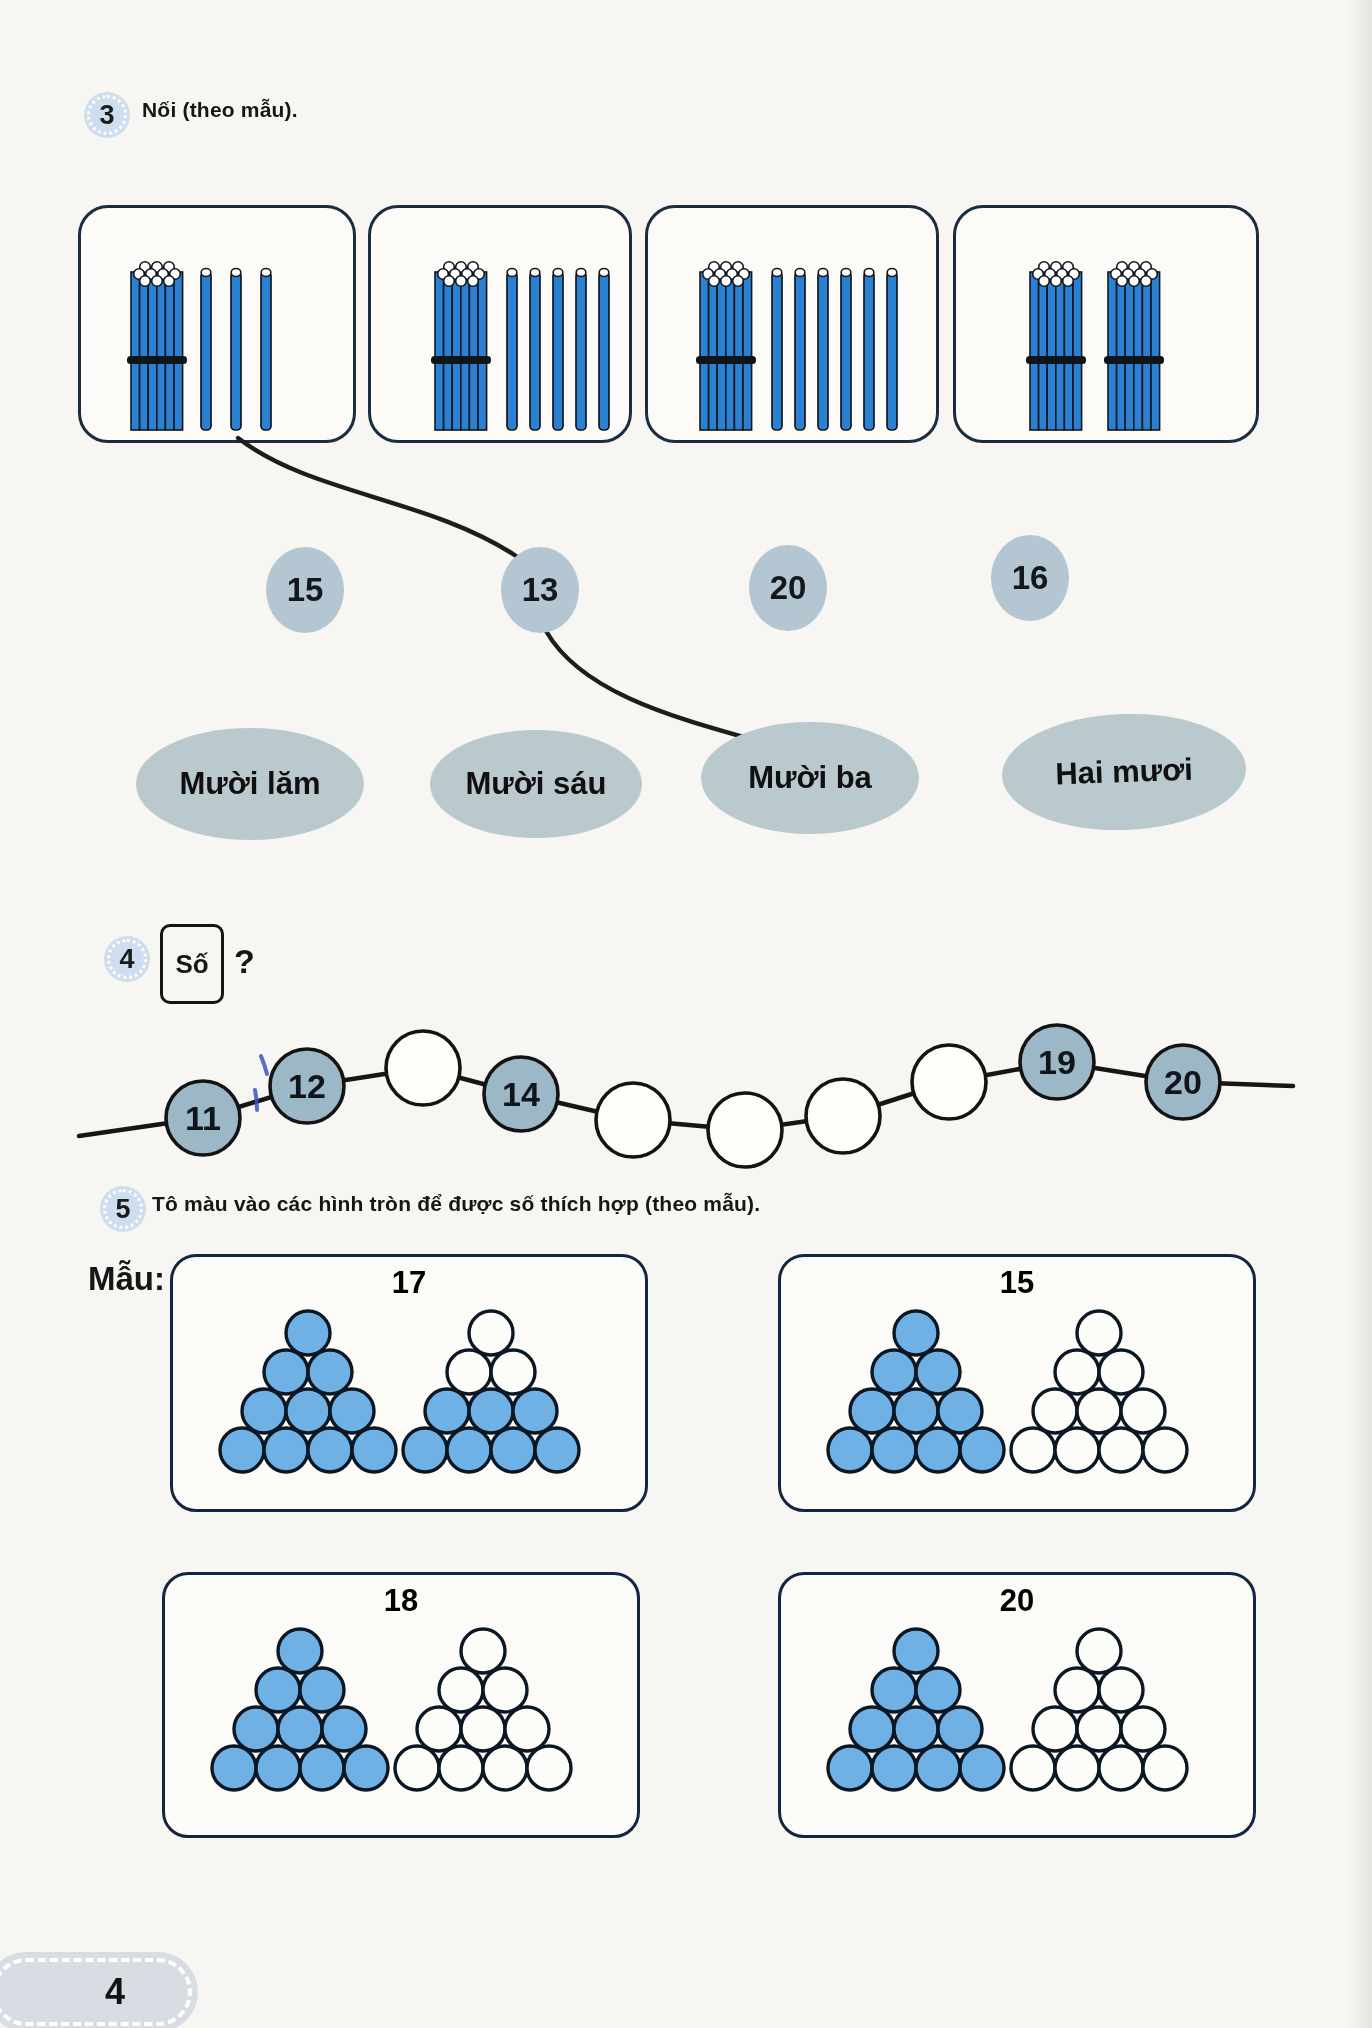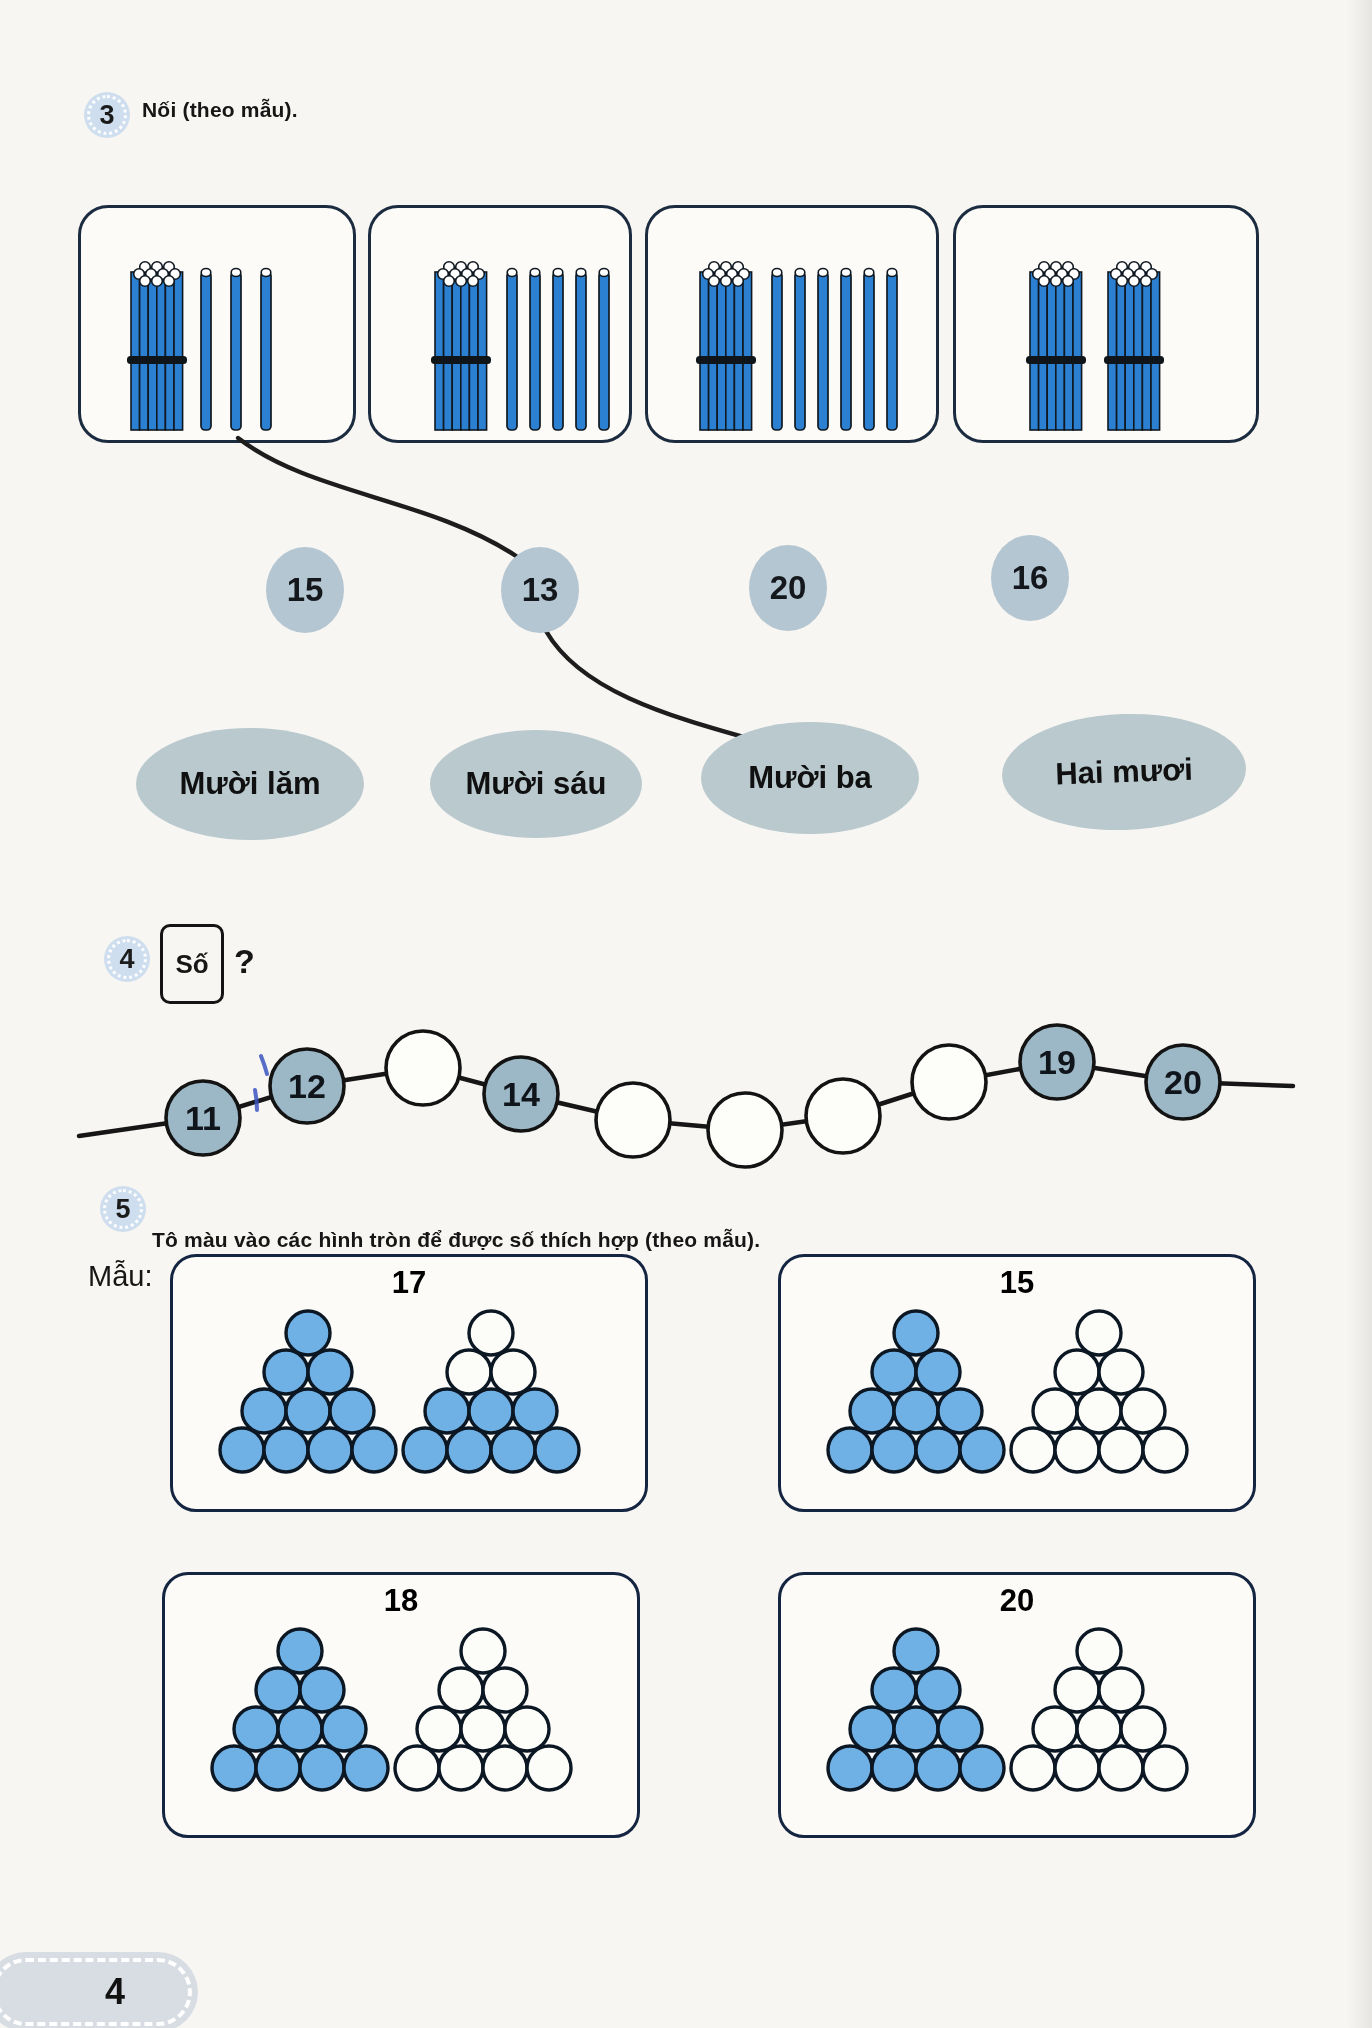--- a/index.html
+++ b/index.html
@@ -51,21 +51,21 @@
   .qmark{position:absolute;font-size:34px;font-weight:600;}
 
   
   .color-box{
     position:absolute;background:#fcfbf8;border:3.4px solid #142541;border-radius:26px;
   }
   .color-box .target{
     position:absolute;left:0;right:0;top:8px;text-align:center;
     font-size:31px;font-weight:bold;color:#000000;
   }
-  .sample-label{position:absolute;font-size:29px;font-weight:normal;}
+  .sample-label{position:absolute;font-size:33px;font-weight:bold;}
 
   
   .page-tab{
     position:absolute;left:-14px;top:1952px;width:212px;height:80px;
     border-radius:40px;background:#d8dde3;
     display:flex;align-items:center;justify-content:center;
   }
   .page-tab::before{
     content:"";position:absolute;inset:6px;border-radius:34px;
     border:4px dashed #ffffff;
@@ -298,21 +298,21 @@
         <text x="972" y="46" text-anchor="middle" font-size="34" font-weight="bold" font-family="&quot;Liberation Sans&quot;, sans-serif" fill="#10151c">19</text>
         <circle cx="1098" cy="54" r="37" fill="#9cb7c5" stroke="#131313" stroke-width="3.6"></circle>
         <text x="1098" y="66" text-anchor="middle" font-size="34" font-weight="bold" font-family="&quot;Liberation Sans&quot;, sans-serif" fill="#10151c">20</text>
       </svg>
   </section>
 
   <section>
     <div class="badge" style="left:100px;top:1186px;">
       <span>5</span>
     </div>
-    <div class="ex-title" style="left:152px;top:1228px;">Tô màu vào các hình tròn để được số thích hợp (theo mẫu).</div>
+    <div class="ex-title" style="left:152px;top:1192px;">Tô màu vào các hình tròn để được số thích hợp (theo mẫu).</div>
     <div class="sample-label" style="left:88px;top:1260px;">Mẫu:</div>
 
     <div class="color-box" id="colorbox-0" style="left:170px;top:1254px;width:472px;height:252px;">
       <div class="target">17</div>
     <svg width="466" height="244" viewBox="0 0 466 244">
           <g>
             <circle cx="69" cy="193" r="22" fill="#70b1e5" stroke="#0c1724" stroke-width="3.4"></circle>
             <circle cx="113" cy="193" r="22" fill="#70b1e5" stroke="#0c1724" stroke-width="3.4"></circle>
             <circle cx="157" cy="193" r="22" fill="#70b1e5" stroke="#0c1724" stroke-width="3.4"></circle>
             <circle cx="201" cy="193" r="22" fill="#70b1e5" stroke="#0c1724" stroke-width="3.4"></circle>

